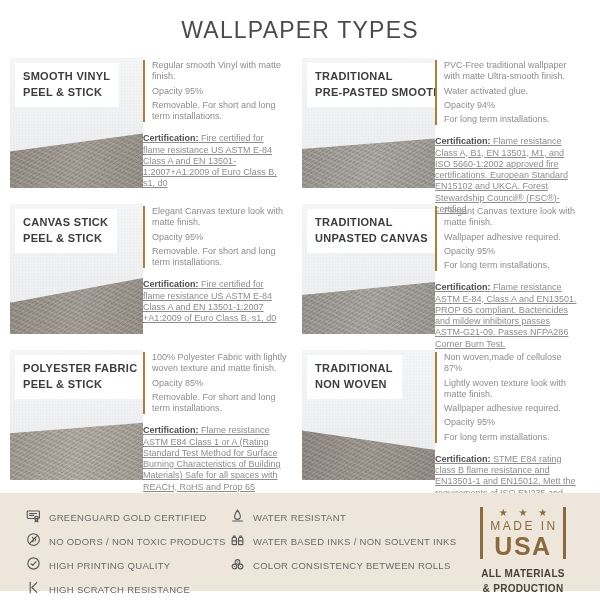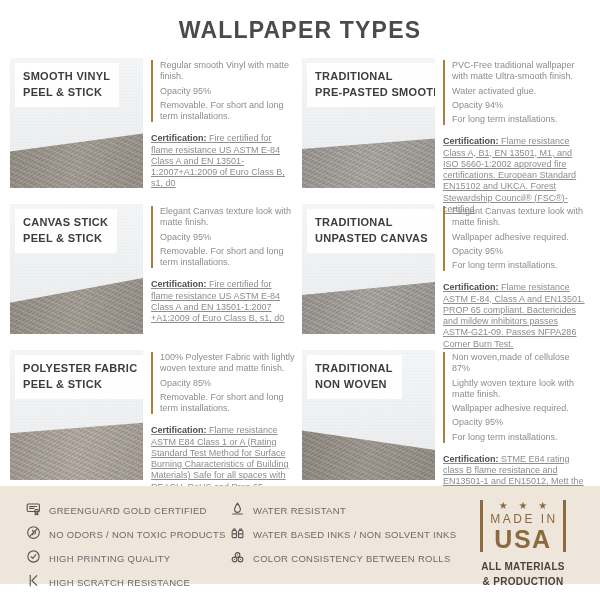--- a/index.html
+++ b/index.html
@@ -1,21 +1,21 @@
 <!DOCTYPE html>
 <html><head>
 <meta charset="utf-8">
 <style>
   * { margin:0; padding:0; box-sizing:border-box; }
   html,body { background:#fff; }
   body { font-family:"Liberation Sans","DejaVu Sans",sans-serif; }
   .page { position:relative; width:600px; height:600px; background:#fff; overflow:hidden; }
 
   
-  .title { padding-top:17px; text-align:center; font-size:23px; font-weight:700;
+  .title { padding-top:17px; text-align:center; font-size:23px; font-weight:400;
            letter-spacing:1.2px; color:#4b4b4b; }
 
   
   .grid { position:absolute; top:58px; left:10px; width:580px;
           display:grid; grid-template-columns:288px 288px; grid-template-rows:146px 146px 146px;
           column-gap:4px; }
   .panel { display:flex; align-items:flex-start; }
 
   .photo { position:relative; width:133px; height:130px; flex:0 0 133px;
            background:linear-gradient(175deg,#f6f7f9 0%,#eef0f2 60%,#e9ebed 100%);
@@ -31,29 +31,29 @@
   .p2 .floor{clip-path:polygon(0 70%,100% 62%,100% 100%,0 100%);filter:saturate(.6) brightness(1.05)}
   .p3 .floor{clip-path:polygon(0 76%,100% 57%,100% 100%,0 100%)}
   .p4 .floor{clip-path:polygon(0 70%,100% 60%,100% 100%,0 100%);filter:saturate(.5) brightness(1.04)}
   .p5 .floor{clip-path:polygon(0 64%,100% 56%,100% 100%,0 100%);filter:brightness(1.08)}
   .p6 .floor{clip-path:polygon(0 62%,100% 77%,100% 100%,0 100%);filter:brightness(.97)}
 
   .photo-label { position:absolute; top:5px; left:5px; background:rgba(255,255,255,.93);
            padding:6px 9px 6px 8px; font-size:11px; font-weight:bold; color:#3d3d3d;
            line-height:1.45; letter-spacing:.3px; white-space:nowrap; }
 
-  .panel-text { margin-left:8px; width:145px; padding-top:2px; }
+  .panel-text { margin-left:0; width:145px; padding-top:2px; }
   .desc { border-left:2px solid var(--accent); padding-left:7px;
           display:flex; flex-direction:column; gap:3px; margin-bottom:11px; }
   .desc p { font-size:9px; line-height:1.25; color:#8d8d8d; }
   .cert { font-size:9px; line-height:1.25; color:#8d8d8d;text-decoration:underline; }
   .cert b { color:#4f4f4f; font-weight:bold; }
 
   
-  .footer { position:absolute; left:0; bottom:16px; width:600px; height:98px;
+  .footer { position:absolute; left:0; bottom:9px; width:600px; height:98px;
             background:var(--footer-bg); display:flex; align-items:flex-start;
             padding:12px 16px 0 26px; }
   .feature-col { display:flex; flex-direction:column; }
   .col-left  { width:204px; }
   .col-mid   { flex:1; }
   .feature { display:flex; align-items:center; gap:8px; height:24px; }
   .feature svg { flex:0 0 15px; }
   .feature-label { font-size:9.5px; color:#6a6a6a; letter-spacing:.3px; }
 
   .badge-col { width:122px; display:flex; flex-direction:column; align-items:center; padding-top:2px; }

